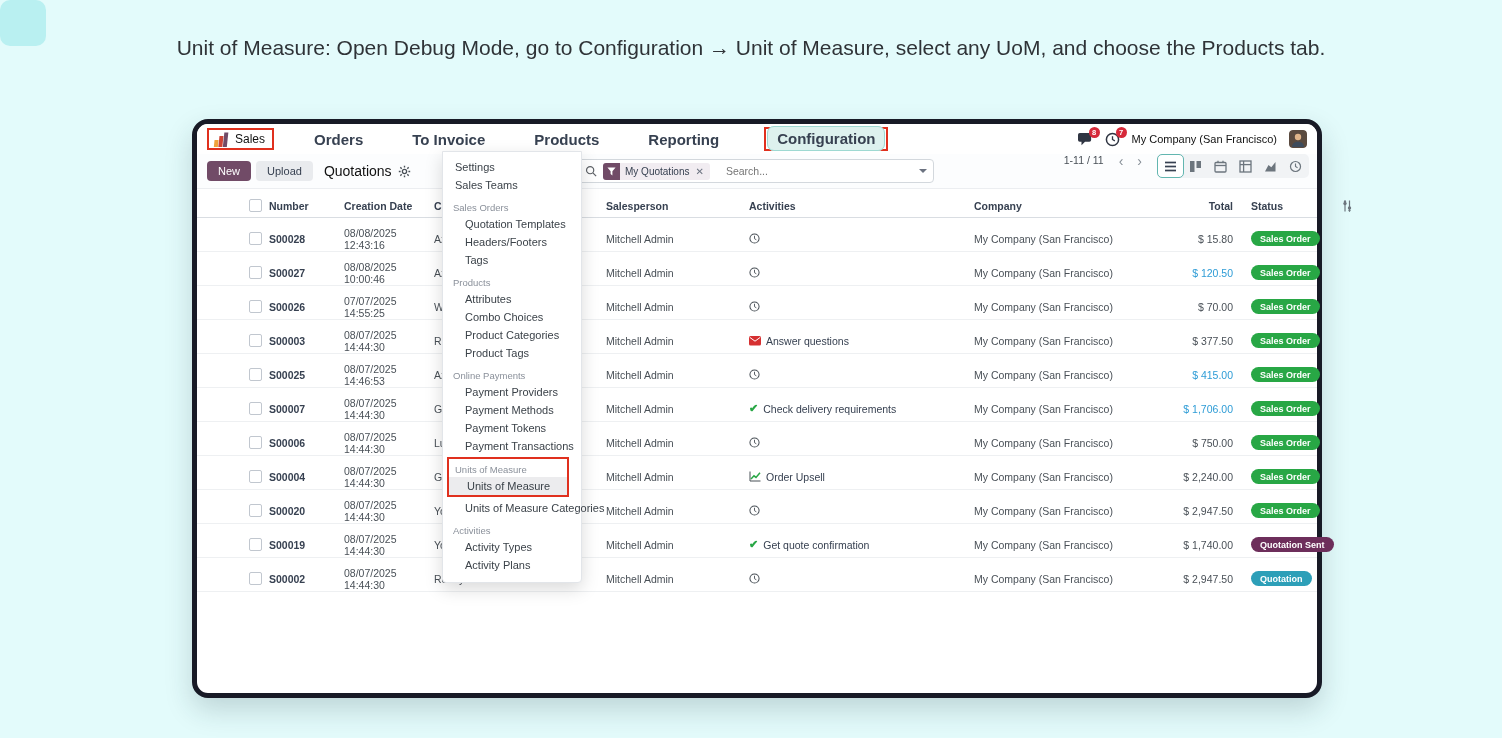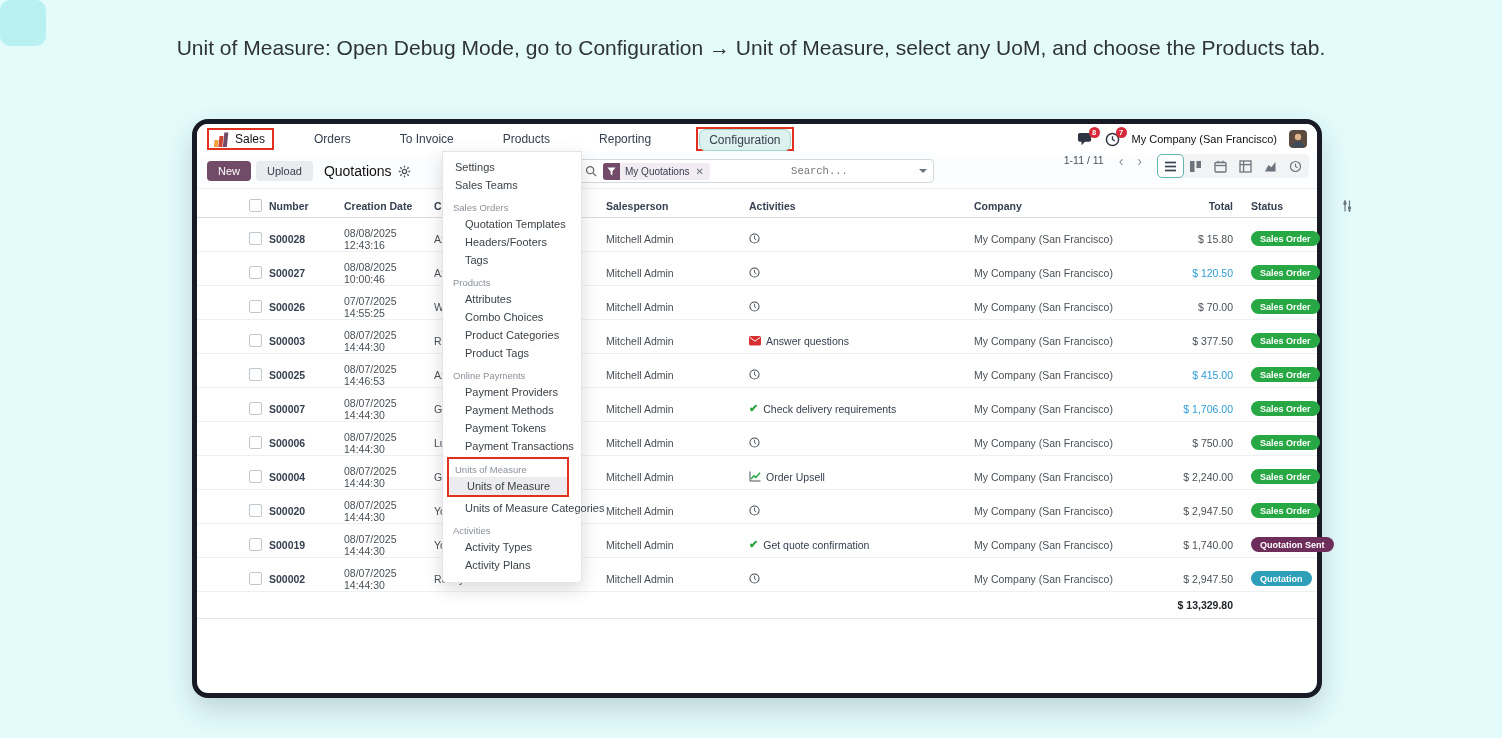--- a/index.html
+++ b/index.html
@@ -8,21 +8,21 @@
   .corner-deco{position:absolute;left:0;top:0;width:46px;height:46px;background:#b9f0f1;border-radius:10px;}
   .page-title{position:absolute;top:36px;left:0;width:100%;text-align:center;font-size:21px;font-weight:400;color:#2f3337;margin:0;}
 
   .app-window{position:absolute;left:192px;top:119px;width:1130px;height:579px;background:#fff;
     border:5px solid #181a26;border-radius:16px;box-sizing:border-box;box-shadow:0 12px 28px rgba(23,43,58,.18);}
 
   
   .navbar{display:flex;align-items:center;height:30px;padding:0 10px;position:relative;z-index:10;background:#fff;border-radius:11px 11px 0 0;gap:31px;}
   .brand{display:flex;align-items:center;gap:5px;border:2px solid #e0301e;padding:1px 7px 1px 4px;cursor:pointer;}
   .app-name{font-size:12px;color:#111;}
-  .nav-item{font-size:12px;color:#374151;margin:0 9px;cursor:pointer;white-space:nowrap;}
+  .nav-item{font-size:15px;color:#374151;margin:0 9px;cursor:pointer;white-space:nowrap;font-weight:bold;}
   .cfg-annot{border:2px solid #e0301e;padding:1px;margin-left:5px;}
   .nav-item.active{background:#ddf1ee;border:1px solid #9ed9d2;border-radius:7px;padding:3px 9px;margin:0;}
   .nav-right{margin-left:auto;display:flex;align-items:center;gap:12px;}
   .icon-badge{position:relative;display:inline-flex;cursor:pointer;}
   .badge{position:absolute;top:-5px;right:-7px;background:#d6293a;color:#fff;font-size:7.5px;font-weight:700;
     border-radius:50%;width:11px;height:11px;display:flex;align-items:center;justify-content:center;}
   .company-name{font-size:11px;color:#111;}
   .avatar{border-radius:4px;overflow:hidden;display:inline-flex;cursor:pointer;}
 
   
@@ -30,21 +30,21 @@
   .btn-new{background:#714B67;color:#fff;font-size:11px;padding:4px 11px;border-radius:4px;border:none;cursor:pointer;font-family:inherit;}
   .btn-upload{background:#e9ebee;color:#374151;font-size:11px;padding:4px 11px;border-radius:4px;border:none;margin-left:5px;cursor:pointer;font-family:inherit;}
   .breadcrumb{font-size:14px;color:#111;margin-left:11px;}
   .gear-btn{margin-left:6px;display:inline-flex;cursor:pointer;}
   .searchbox{position:absolute;left:381px;top:5px;width:356px;height:24px;border:1px solid #d3d8dd;border-radius:4px;background:#fff;
     display:flex;align-items:center;padding:0 6px;box-sizing:border-box;}
   .facet{display:flex;align-items:center;background:#f1ecf1;border-radius:3px;margin-left:6px;height:17px;overflow:hidden;cursor:pointer;}
   .facet-ico{width:17px;height:17px;background:#714B67;display:flex;align-items:center;justify-content:center;}
   .facet-label{font-size:10px;color:#374151;padding:0 5px;white-space:nowrap;}
   .facet-x{font-size:10px;color:#6b7280;padding:0 6px 0 1px;cursor:pointer;}
-  .search-input{border:none;outline:none;flex:1;font-size:10.5px;color:#495057;margin-left:14px;background:transparent;font-family:Liberation Mono, monospace;text-align:center;}
+  .search-input{border:none;outline:none;flex:1;font-size:10.5px;color:#495057;margin-left:14px;background:transparent;font-family:Liberation Sans, sans-serif;}
   .caret{width:0;height:0;border-left:4px solid transparent;border-right:4px solid transparent;border-top:4px solid #6b7280;margin-left:4px;cursor:pointer;}
   .cb-right{position:absolute;right:8px;top:0;height:34px;display:flex;align-items:flex-start;}
   .pager{font-size:10.5px;color:#495057;margin-right:8px;}
   .chev{color:#868e96;font-size:14px;padding:0 7px;cursor:pointer;line-height:1;}
   .views{display:flex;background:#f1f3f5;border-radius:5px;padding:1px;margin-left:8px;}
   .view-btn{width:25px;height:22px;display:flex;align-items:center;justify-content:center;border-radius:4px;cursor:pointer;}
   .view-btn.sel{background:#fff;outline:1.5px solid #62b6b0;}
 
   
   .listview{padding-top:5px;}
@@ -461,24 +461,20 @@
                   <circle cx="6" cy="6" r="5" fill="none" stroke="#495057" stroke-width="1.1"></circle>
                   <path d="M6 3v3.2l2 1.2" stroke="#495057" stroke-width="1" fill="none"></path>
                 </svg>
               </span>
             </div>
             <div class="c-comp">My Company (San Francisco)</div>
             <div class="c-total">$ 2,947.50</div>
             <div class="c-status"><span class="pill pill-quotation">Quotation</span></div>
           </div>
         </div>
-      <div class="tsum">
-        <div class="sumspacer"></div>
-        <div class="c-total">$ 13,329.80</div>
-      </div>
     </div>
 
     <div class="dropdown" id="config-dropdown">
         <div class="dd-item">Settings</div>
         <div class="dd-item">Sales Teams</div>
         <div class="dd-sec">Sales Orders</div>
         <div class="dd-item dd-child">Quotation Templates</div>
         <div class="dd-item dd-child">Headers/Footers</div>
         <div class="dd-item dd-child">Tags</div>
         <div class="dd-sec">Products</div>

